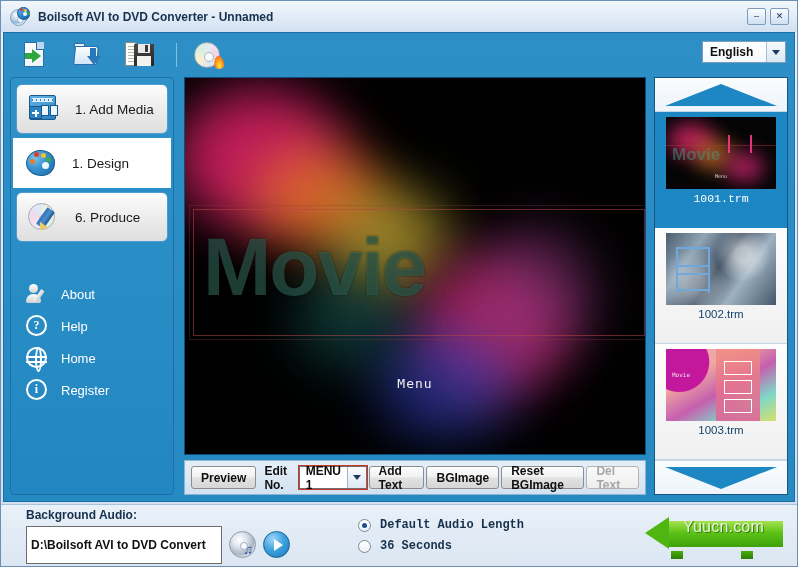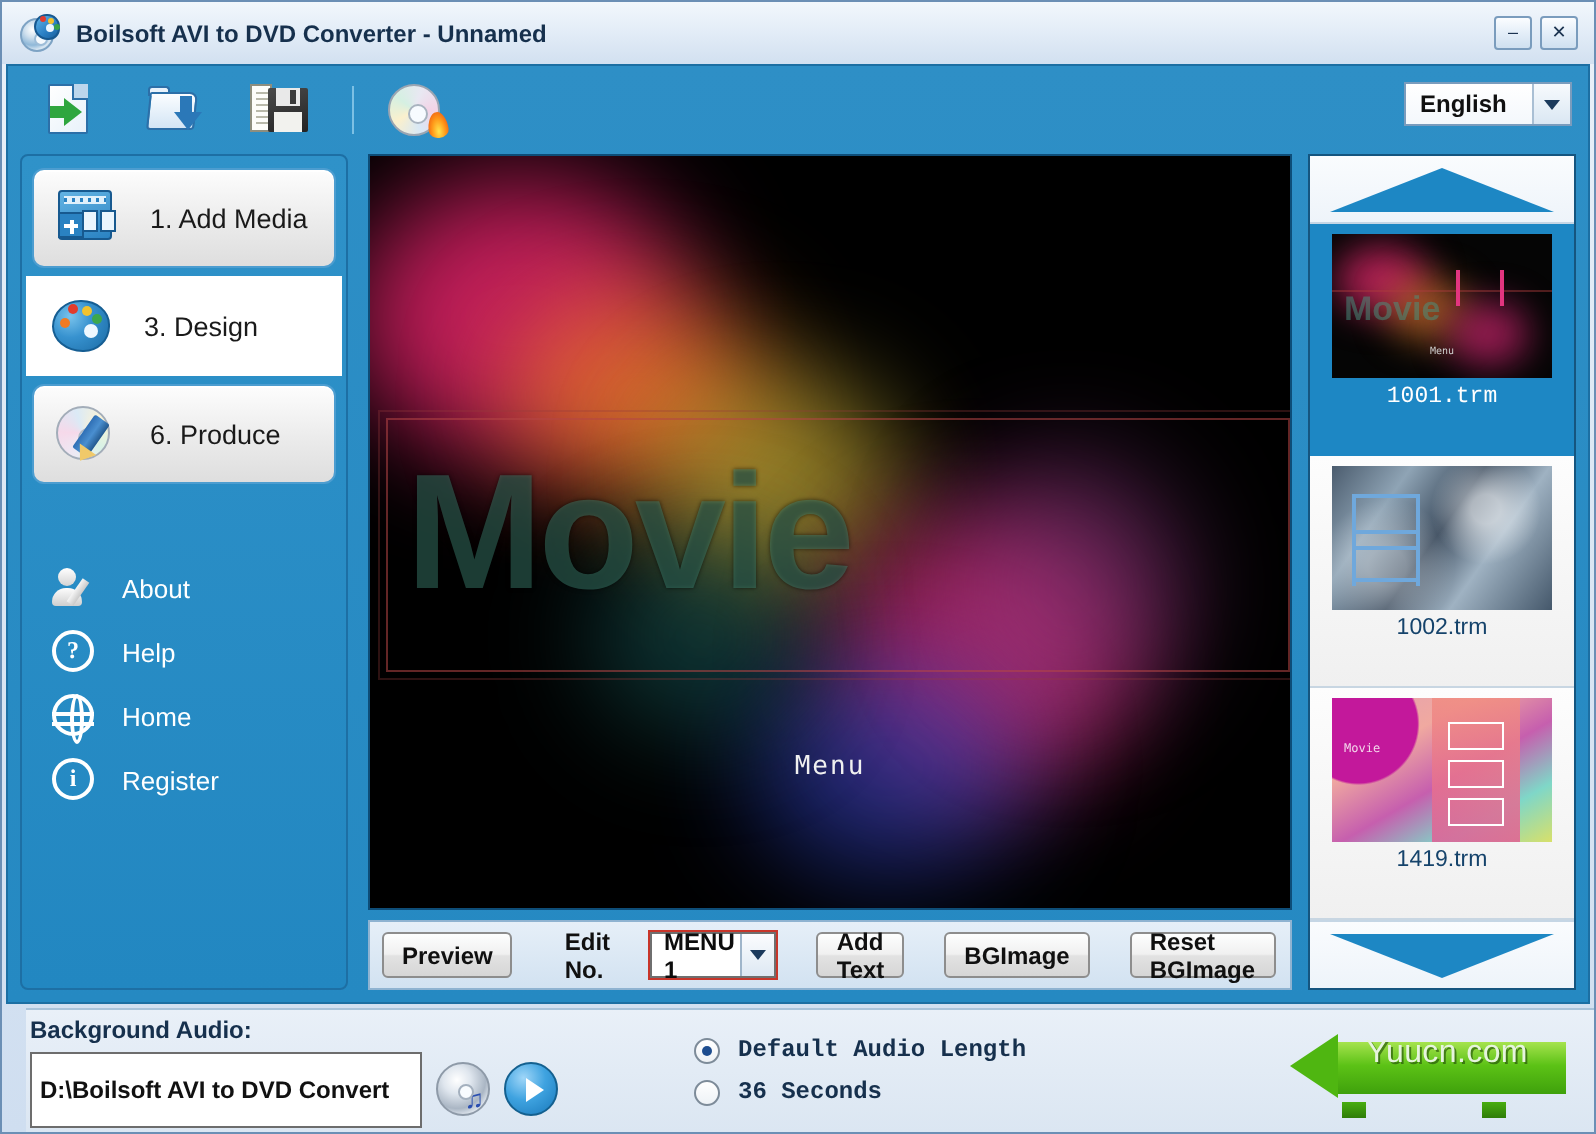--- a/index.html
+++ b/index.html
@@ -372,21 +372,21 @@
     font-family: "DejaVu Sans Mono", monospace;
     letter-spacing: 1px;
   }
 
   
   #edit-bar {
     height: 35px; flex: 0 0 35px; margin-top: 5px;
     background: linear-gradient(180deg,#e6eff8 0%,#d2e2f1 100%);
     border: 1px solid #8fb3d1;
     display: flex; align-items: center;
-    padding: 0 6px; gap: 20px;
+    padding: 0 6px; gap: 2px;
   }
   .btn {
     height: 23px; padding: 0 9px;
     background: linear-gradient(180deg,#fdfefe 0%,#f0f0f0 48%,#e2e2e2 52%,#d6d6d6 100%);
     border: 1px solid #8d8d8d; border-radius: 3px;
     font-size: 12px; font-weight: bold; color: #101010;
     display: flex; align-items: center; justify-content: center;
     cursor: pointer;
   }
   .btn.disabled { color: #a7a7a7; border-color: #b4b4b4;
@@ -480,21 +480,21 @@
   .t3 .box { position:absolute; left:58px; border:1.5px solid #ffffff; width:28px; height:14px; }
   .t3 .b1{ top:12px; } .t3 .b2{ top:31px; } .t3 .b3{ top:50px; }
   .t3 .ttxt{ position:absolute; left:6px; top:22px; font-size:6px; color:#f3d6ea; font-family:"DejaVu Sans Mono",monospace; }
 
   
   #audio-panel {
     height: 62px; flex: 0 0 62px;
     background: linear-gradient(180deg,#e9f0f8 0%,#dbe6f2 100%);
     border-top: 1px solid #a9c3da;
     display: flex; align-items: center;
-    padding-left: 2px; position: relative; margin-left: 12px;
+    padding-left: 25px; position: relative;
   }
   #audio-left { display: flex; flex-direction: column; }
   #audio-label { font-size: 12px; font-weight: bold; color: #16304d; margin-bottom: 4px; }
   #audio-row { display: flex; align-items: center; gap: 7px; }
   #audio-path {
     width: 196px; height: 38px;
     background: #ffffff; border: 1px solid #6d6d6d;
     font-size: 12px; font-weight: bold; color: #111111;
     display: flex; align-items: center; padding-left: 4px;
     white-space: nowrap; overflow: hidden;
@@ -637,21 +637,21 @@
         <div class="step active">
           <div class="step-ico ic-pal">
             <div class="pal">
                 <div class="hole"></div>
               </div>
             <div class="p1"></div>
               <div class="p2"></div>
               <div class="p3"></div>
               <div class="p4"></div>
           </div>
-          <div class="step-label">3. Design</div>
+          <div class="step-label">1. Design</div>
         </div>
 
         <div class="step inactive">
           <div class="step-ico ic-prod">
             <div class="disc2"></div>
               <div class="pen"></div>
               <div class="pentip"></div>
           </div>
           <div class="step-label">6. Produce</div>
         </div>
@@ -748,21 +748,21 @@
           </div>
 
           <div class="thumb">
             <div class="thumb-img t3">
               <div class="panel"></div>
               <div class="box b1"></div>
                 <div class="box b2"></div>
                 <div class="box b3"></div>
               <div class="ttxt">Movie</div>
             </div>
-            <div class="thumb-name">1419.trm</div>
+            <div class="thumb-name">1003.trm</div>
           </div>
         </div>
         <div class="scroll-arrow bottom">
           <div class="big-tri-down"></div>
         </div>
       </div>
 
     </div>
   </div>
 

